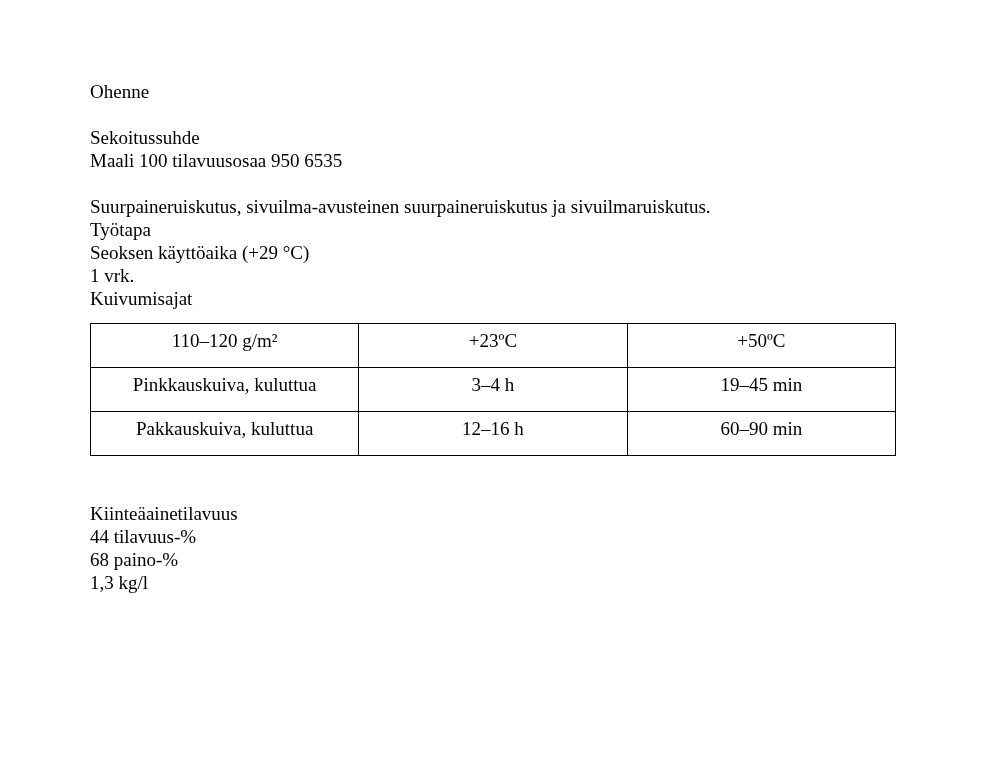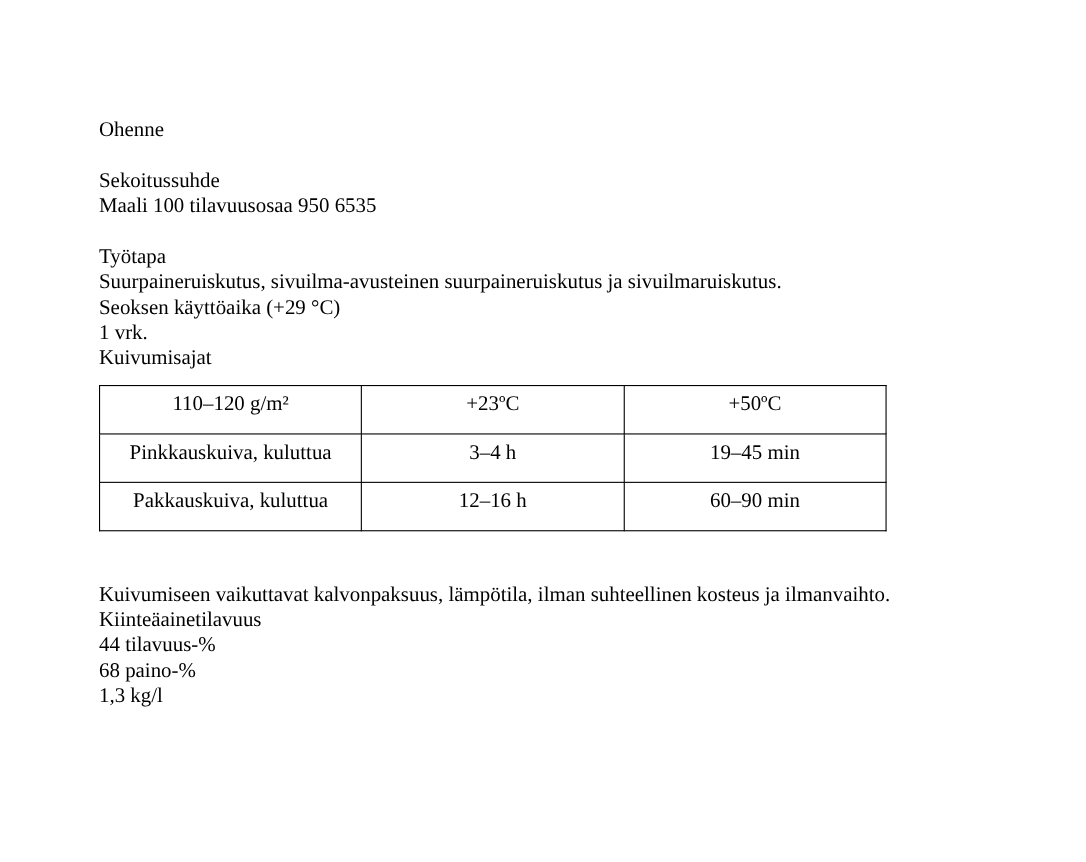--- a/index.html
+++ b/index.html
@@ -13,34 +13,34 @@
     position: relative;
     font-family: "Liberation Serif", serif;
     font-size: 19px;
     line-height: 23px;
     color: #000000;
     overflow: hidden;
   }
   .content {
     position: absolute;
     left: 90px;
-    top: 107px;
+    top: 80px;
     width: 800px;
   }
   .line {
     height: 23px;
     white-space: nowrap;
   }
   .spacer {
     height: 23px;
   }
   table.drying-table {
     border-collapse: collapse;
     table-layout: fixed;
-    width: 716px;
+    width: 806px;
     margin-top: 13px;
     margin-bottom: 23px;
   }
   table.drying-table td {
     border: 1px solid #000000;
     box-sizing: border-box;
     height: 44px;
     vertical-align: top;
     text-align: center;
     padding: 5px 4px 0 4px;
@@ -59,22 +59,22 @@
   <div class="spacer"></div>
 
   <div>
     <div class="line">Sekoitussuhde</div>
     <div class="line">Maali 100 tilavuusosaa 950 6535</div>
   </div>
 
   <div class="spacer"></div>
 
   <div>
+    <div class="line">Suurpaineruiskutus, sivuilma-avusteinen suurpaineruiskutus ja sivuilmaruiskutus.</div>
     <div class="line">Työtapa</div>
-    <div class="line">Suurpaineruiskutus, sivuilma-avusteinen suurpaineruiskutus ja sivuilmaruiskutus.</div>
     <div class="line">Seoksen käyttöaika (+29 °C)</div>
     <div class="line">1 vrk.</div>
     <div class="line">Kuivumisajat</div>
   </div>
 
   <table class="drying-table">
     <tbody>
       <tr>
         <td>110–120 g/m²</td>
         <td>+23ºC</td>
@@ -90,20 +90,19 @@
         <td>12–16 h</td>
         <td>60–90 min</td>
       </tr>
     </tbody>
   </table>
 
 
   <div class="spacer"></div>
 
   <div>
-    <div class="line">Kuivumiseen vaikuttavat kalvonpaksuus, lämpötila, ilman suhteellinen kosteus ja ilmanvaihto.</div>
     <div class="line">Kiinteäainetilavuus</div>
     <div class="line">44 tilavuus-%</div>
     <div class="line">68 paino-%</div>
     <div class="line">1,3 kg/l</div>
   </div>
 
 </div>
 
 </body></html>

